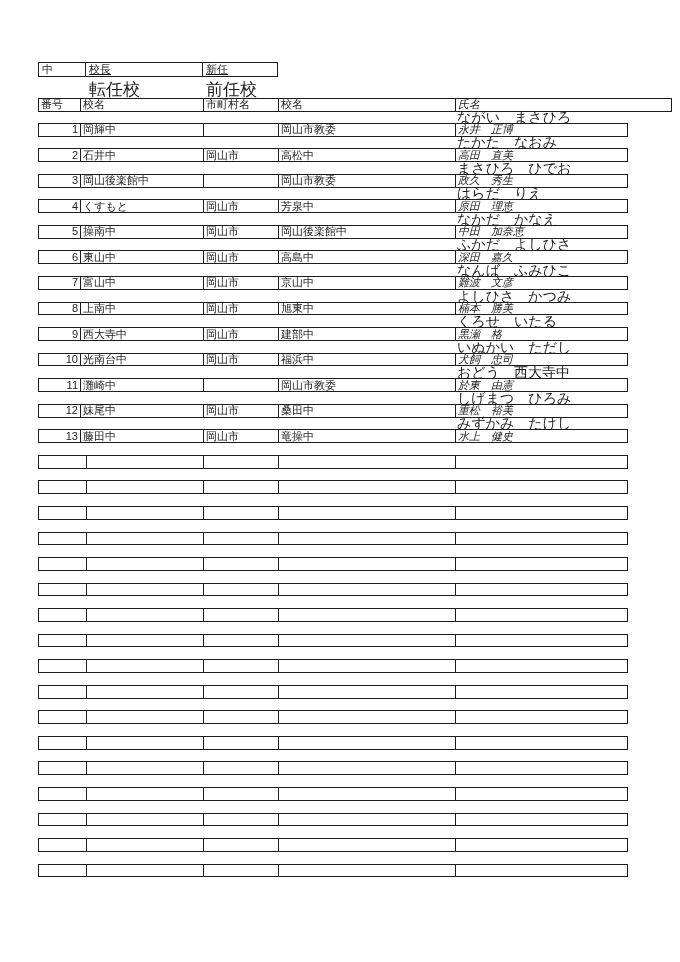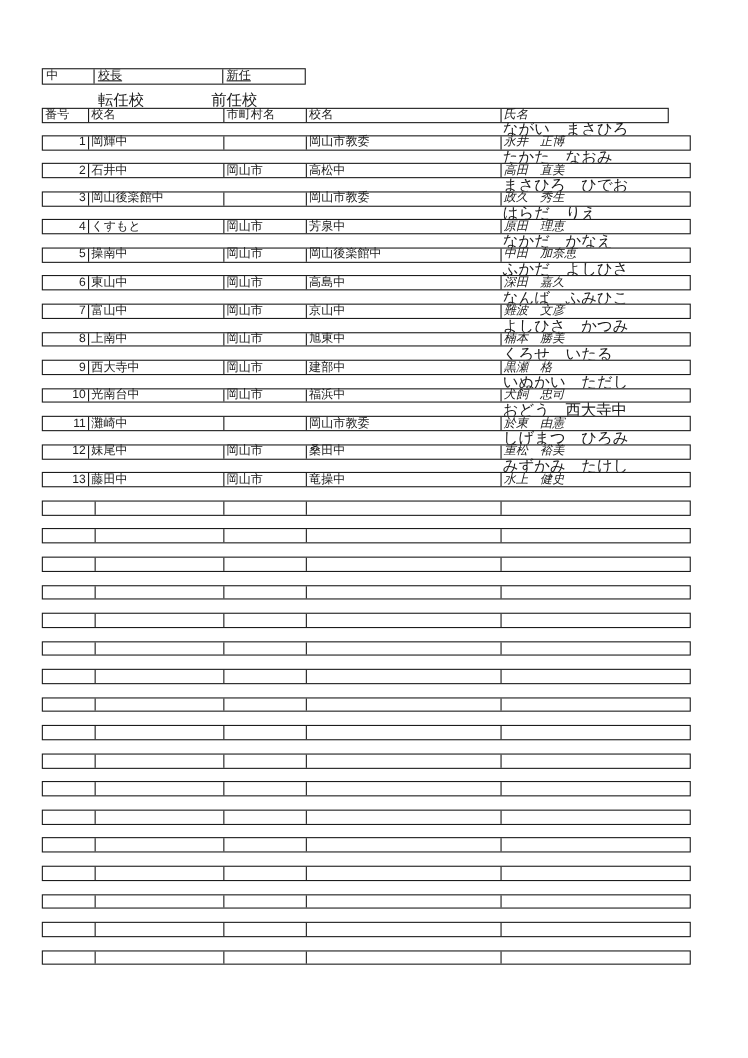--- a/index.html
+++ b/index.html
@@ -18,41 +18,41 @@
   .top-box .tcell{
     box-sizing:border-box;border-right:1.5px solid #1c1c1c;
     padding:0 3px;font-size:11px;line-height:11px;
     display:flex;align-items:center;white-space:nowrap;overflow:hidden;
   }
   .tb-level{flex:0 0 47px;}
   .tb-role{flex:0 0 117px;text-decoration:underline;}
   .tb-status{flex:1 1 auto;border-right:none !important;text-decoration:underline;}
 
   
-  .grp-label{position:absolute;top:84px;font-size:14px;line-height:12px;white-space:nowrap;}
+  .grp-label{position:absolute;top:84px;font-size:17px;line-height:12px;white-space:nowrap;}
   .gl-transfer{left:89px;}
-  .gl-previous{left:192px;}
+  .gl-previous{left:206px;}
 
   
   .trow{
     display:flex;box-sizing:border-box;border:1.5px solid #1c1c1c;
     height:13.8px;background:#fff;
   }
   .trow .cell{
     box-sizing:border-box;border-right:1.2px solid #1c1c1c;
     padding:0 2px;font-size:11px;line-height:11px;
     display:flex;align-items:center;white-space:nowrap;overflow:visible;
   }
   .c1{flex:0 0 42px;justify-content:flex-end;}
   .c2{flex:0 0 123px;}
   .c3{flex:0 0 75px;text-align:center;}
   .c4{flex:0 0 177px;}
   .c5{flex:1 1 auto;border-right:none !important;font-style:italic;}
 
-  .header-row{position:absolute;left:38px;top:98px;width:570px;}
+  .header-row{position:absolute;left:38px;top:98px;width:634px;}
   .header-row .c1{justify-content:flex-start;}
 
   
   .rows{position:absolute;left:38px;top:111px;width:590px;}
   .row-unit{position:relative;height:25.55px;}
   .row-unit .furigana{
     position:absolute;left:419px;bottom:13.8px;
     font-size:14px;line-height:12px;white-space:nowrap;
   }
   .row-unit .trow{position:absolute;left:0;right:0;bottom:0;}

